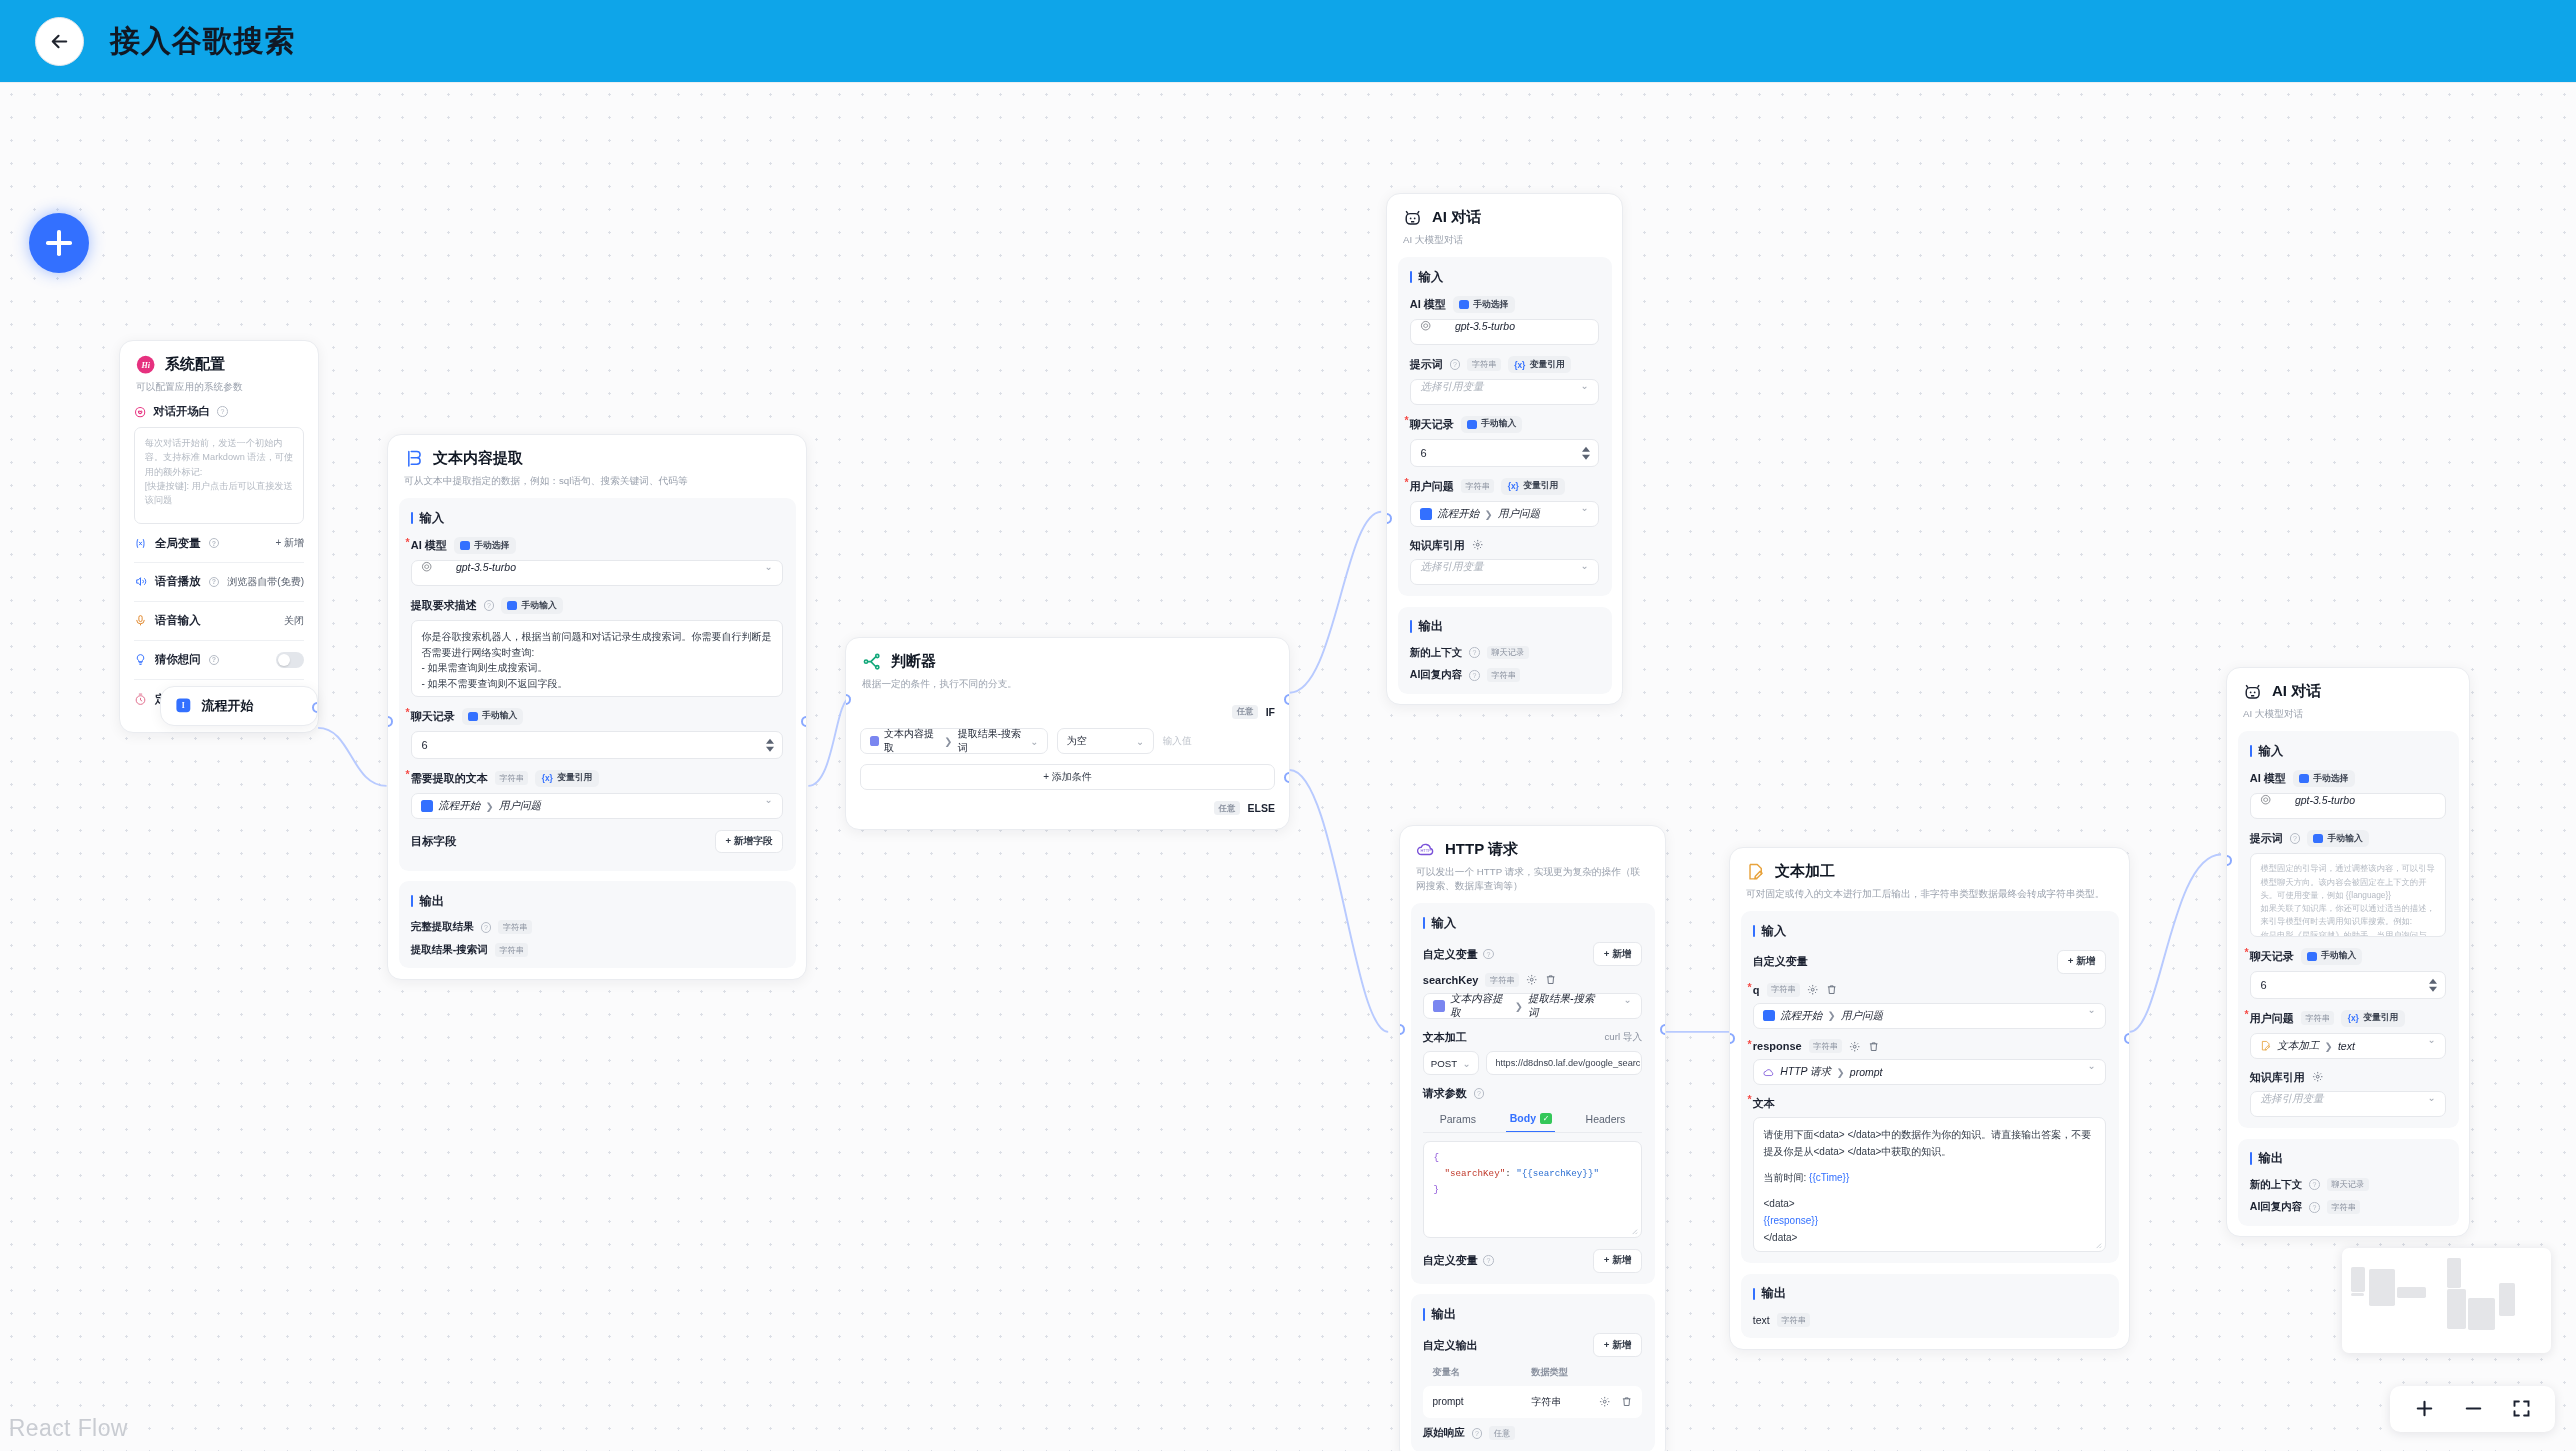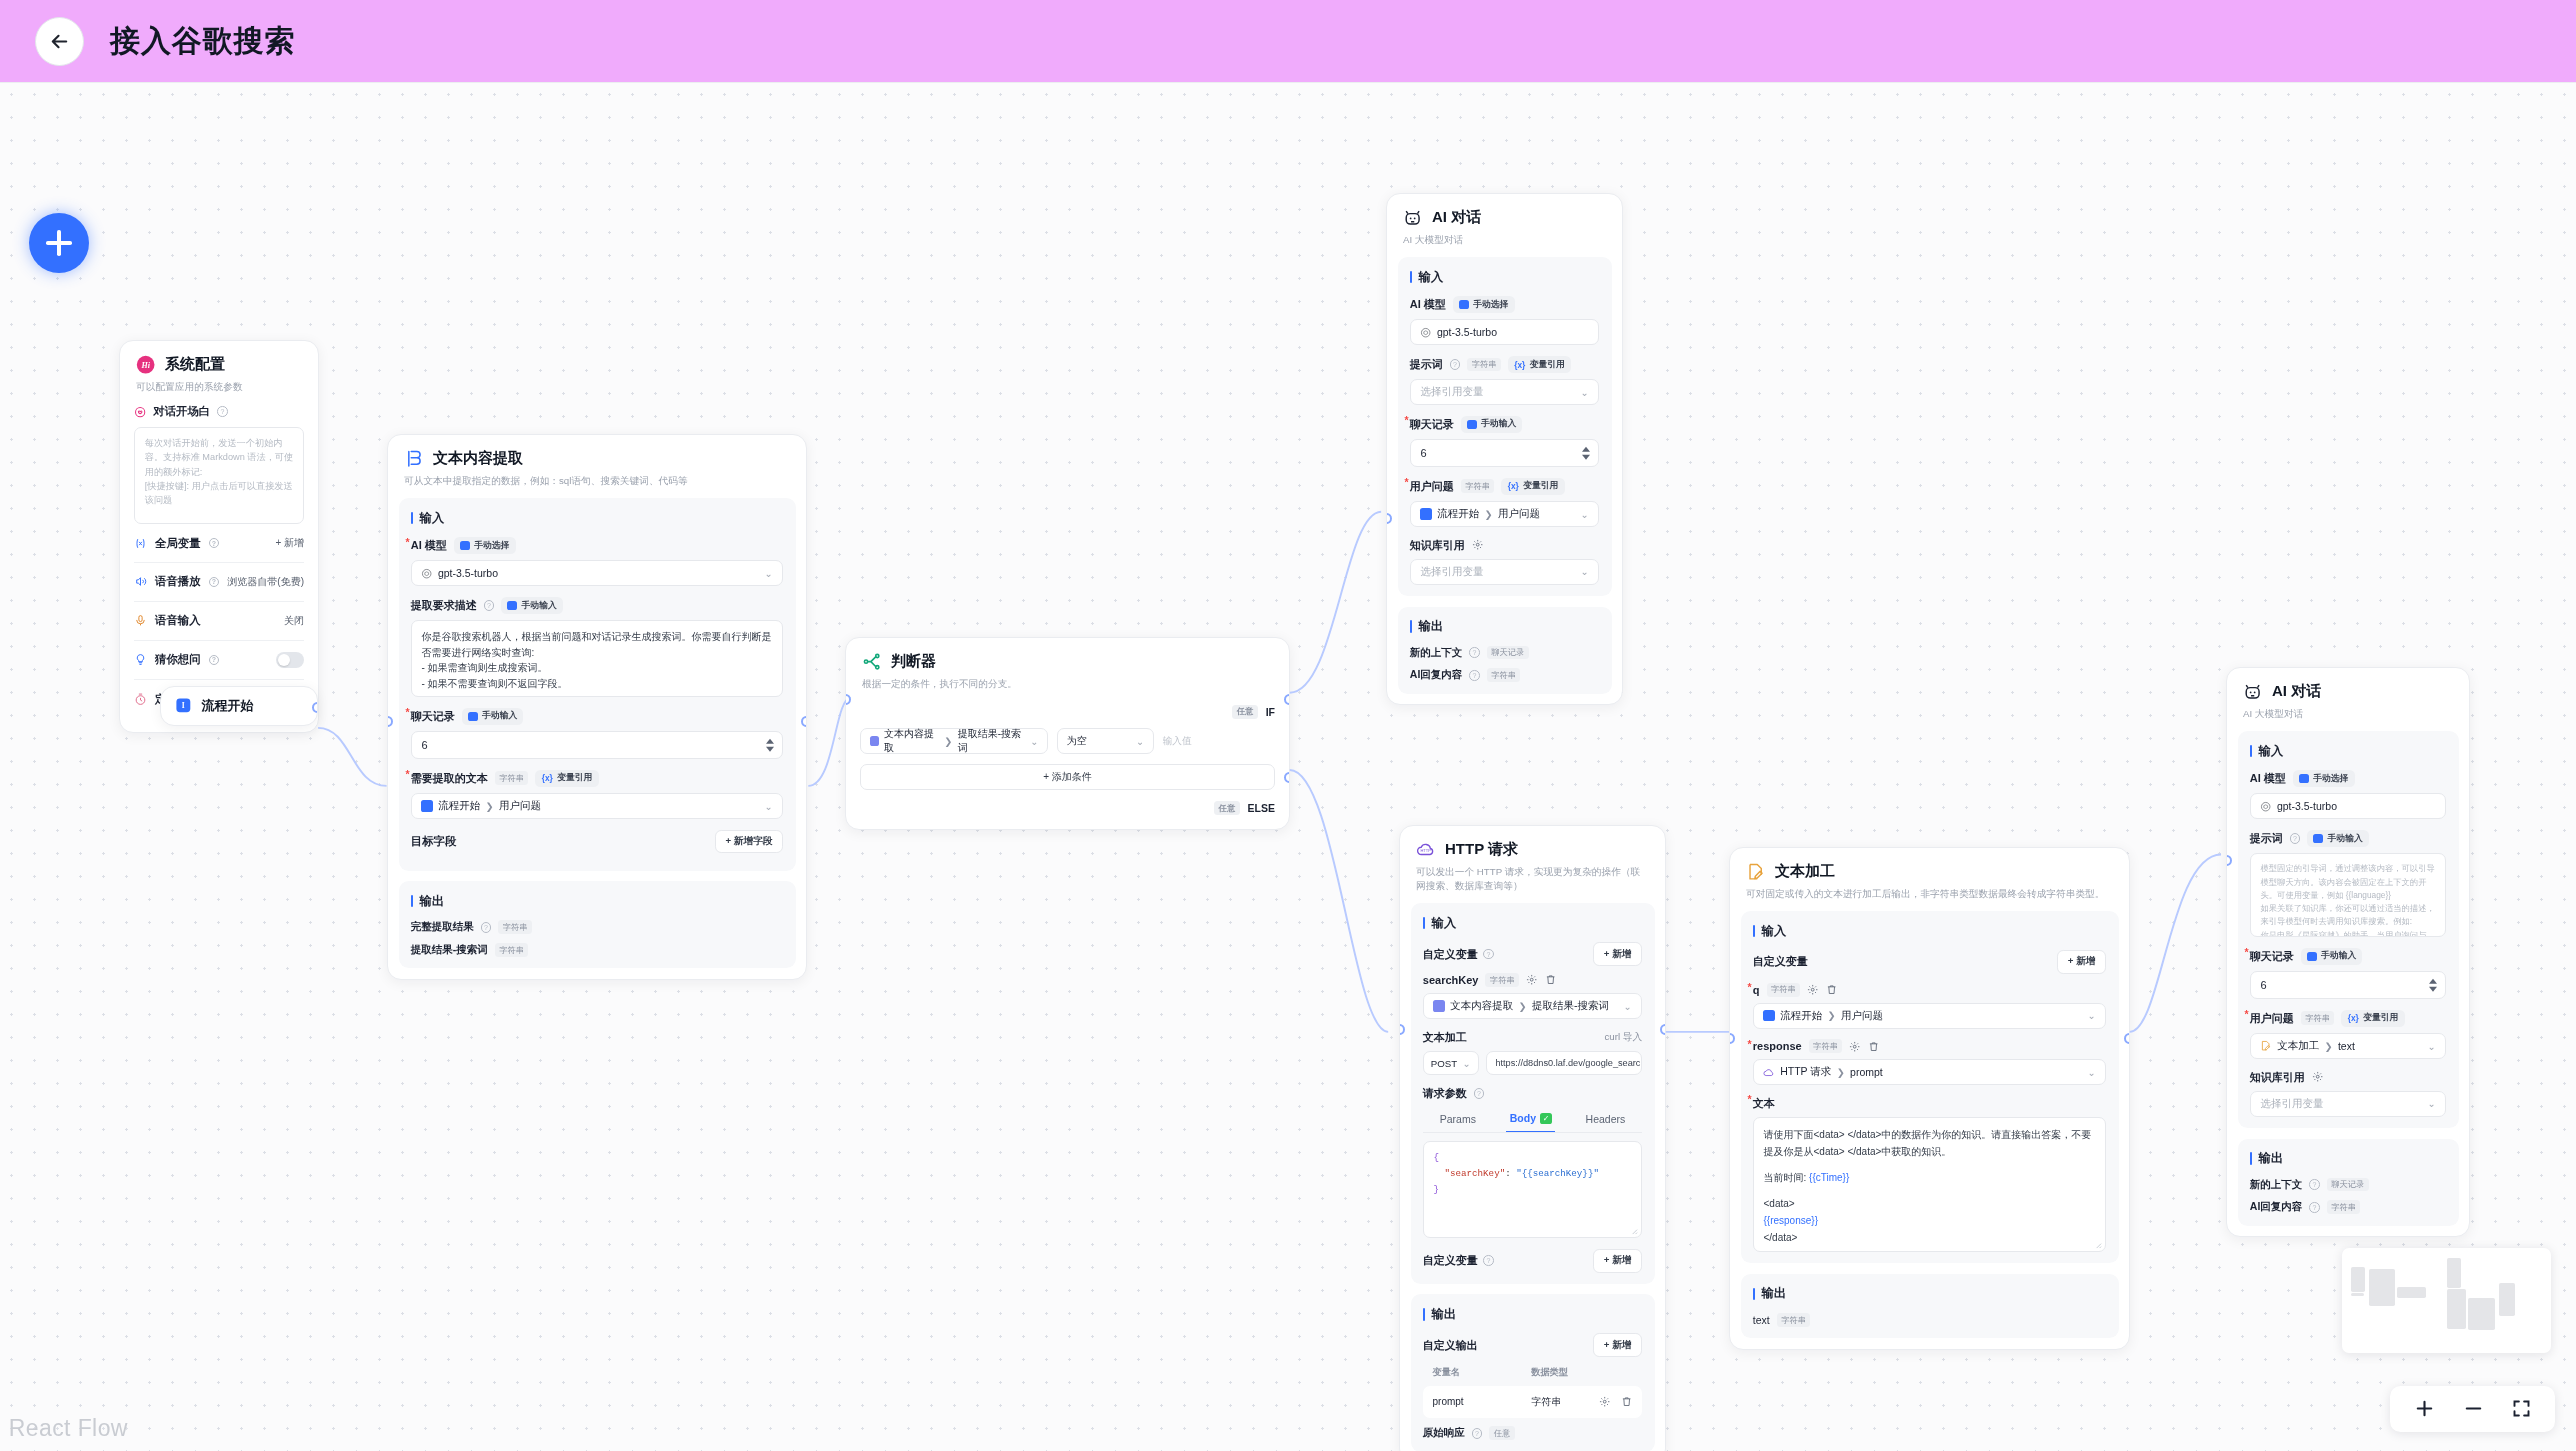--- a/index.html
+++ b/index.html
@@ -6,21 +6,21 @@
   html, body {
     width: 2576px; height: 1451px;
     font-family: "Liberation Sans", "DejaVu Sans", sans-serif;
     background: #fff; overflow: hidden;
   }
   #app { position: relative; width: 2576px; height: 1451px; }
 
   
   .header {
     position: absolute; top: 0; left: 0; width: 2576px; height: 83px;
-    background: #f0abfc; border-bottom: 0.9px solid #eceef1;
+    background: #0ea5e9; border-bottom: 0.9px solid #eceef1;
     display: flex; align-items: center; padding: 0 35px; z-index: 50;
   }
   .back-btn {
     width: 49px; height: 49px; border-radius: 50%;
     border: 0.9px solid #e3e6eb; background: #fff;
     display: flex; align-items: center; justify-content: center;
     cursor: pointer; flex: none;
   }
   .back-btn svg { width: 23px; height: 23px; }
   .page-title {
@@ -109,22 +109,22 @@
     display:inline-flex; align-items:center; justify-content:center;
     width: 10.5px; height: 10.5px; border-radius: 50%; border: 0.9px solid #b6bcc6;
     color:#b6bcc6; font-size: 7px; line-height: 1; cursor: pointer;
   }
   .gear, .trash {
     width: 11.4px; height: 11.4px; display:inline-block; cursor:pointer; vertical-align: middle;
   }
 
   .input-box {
     background: #fff; border: 0.9px solid #e6e8ec; border-radius: 7px;
-    height: 26px; display: flex; align-items: center; padding: 0 9.7px;
-    font-size: 10.5px; color: #1b2130; gap: 5px;
+    height: 26px; display: flex; padding: 0 9.7px;
+    font-size: 10.5px; color: #1b2130; gap: 23px; font-style: italic;
   }
   .input-box .ph { color: #aab0ba; }
   .caret { margin-left: auto; color: #a8aeb8; font-size: 9.7px; }
   .varref { display:flex; align-items:center; gap:5.3px; font-size:10.5px; color:#1b2130; }
   .varref .mini { width: 11.4px; height: 11.4px; border-radius:2.6px; flex:none; display:block; }
   .sep { color:#8a919f; font-size: 9.7px; }
 
   .textarea {
     background:#fff; border:0.9px solid #e6e8ec; border-radius:7px; padding:8px 9.7px;
     font-size: 10px; color: #323a47; line-height: 1.55; position: relative;

